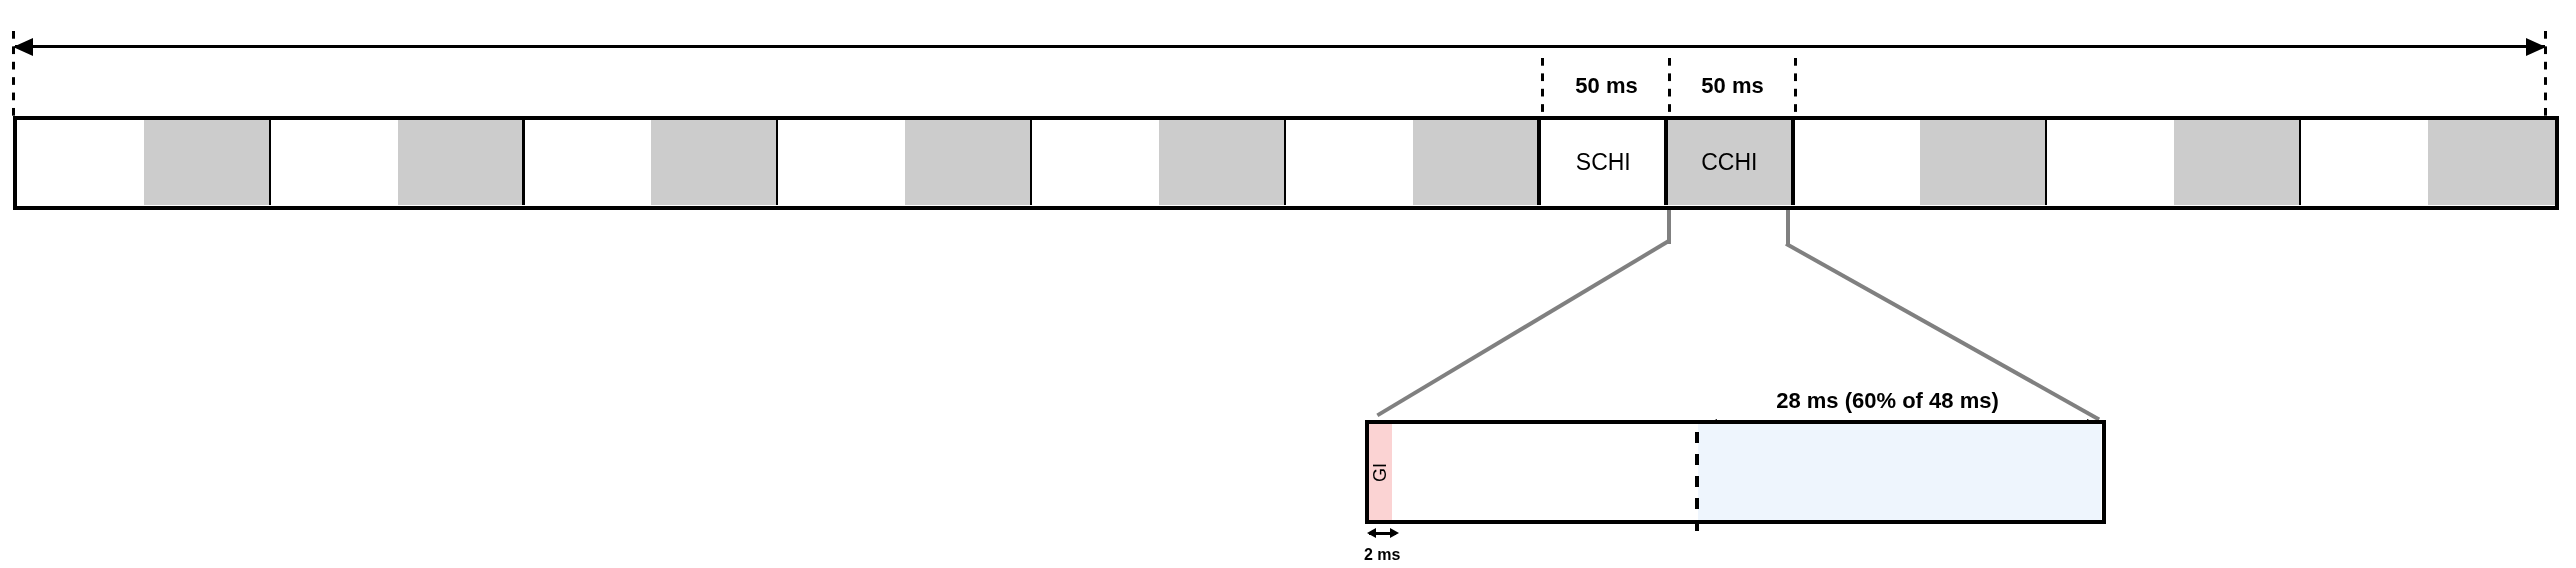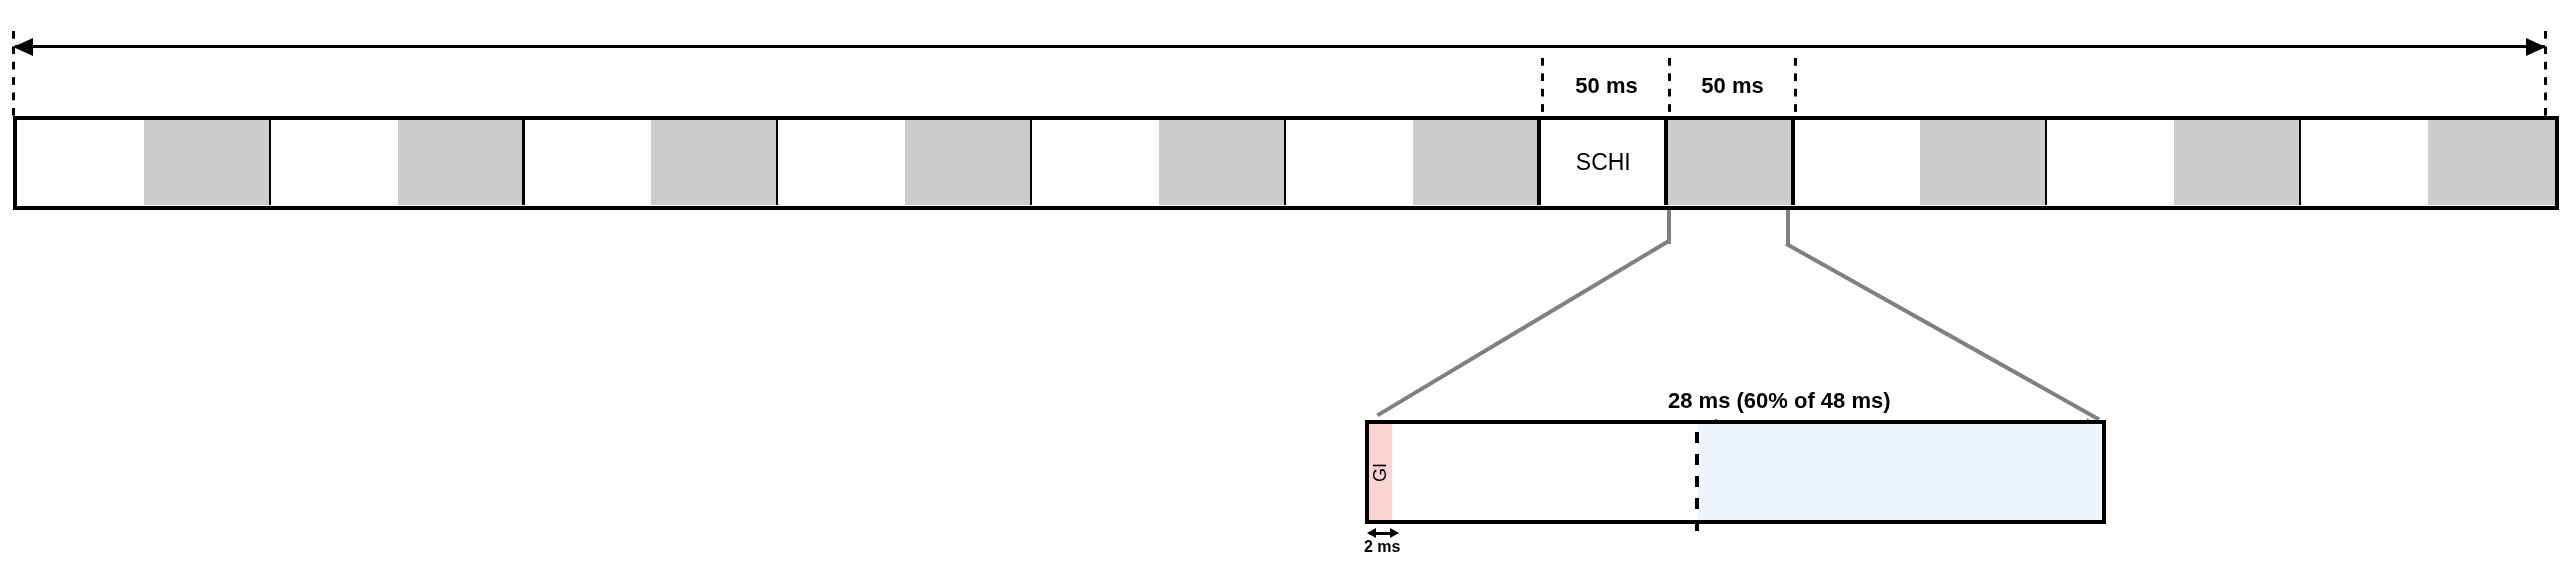--- a/index.html
+++ b/index.html
@@ -182,29 +182,30 @@
   .dim-line {
     position: absolute;
     height: 2.6px;
     background: #000000;
   }
   .dim-label {
     position: absolute;
     font-size: 22px;
     font-weight: bold;
     color: #000000;
-    text-align: left;
+    text-align: center;
     white-space: nowrap;
   }
   .small-dim-label {
     position: absolute;
     font-size: 16px;
     font-weight: bold;
     color: #000000;
     white-space: nowrap;
+    margin-top: 8px;
   }
   .tiny-arrow-head {
     position: absolute;
     width: 0;
     height: 0;
     border-top: 5.1px solid transparent;
     border-bottom: 5.1px solid transparent;
   }
   .tiny-arrow-head.left  { border-right: 9.4px solid #000000; }
   .tiny-arrow-head.right { border-left: 9.4px solid #000000; }
@@ -254,20 +255,21 @@
       <div class="divider" style="left: 1013px;"></div>
       <div class="cell white" style="left: 1015px; width: 127px;"></div>
       <div class="cell gray" style="left: 1142px; width: 127px;"></div>
       <div class="divider" style="left: 1267px;"></div>
       <div class="cell white" style="left: 1269px; width: 127px;"></div>
       <div class="cell gray" style="left: 1396px; width: 127px;"></div>
       <div class="divider" style="left: 1520px;"></div>
       <div class="cell white" style="left: 1523px; width: 127px;"></div>
       <div class="cell-label" style="left: 1523px; width: 127px;">SCHI</div>
       <div class="cell gray" style="left: 1649px; width: 127px;"></div>
+      <div class="cell-label" style="left: 1649px; width: 127px;">CCHI</div>
       <div class="divider" style="left: 1774px;"></div>
       <div class="cell white" style="left: 1776px; width: 127px;"></div>
       <div class="cell gray" style="left: 1903px; width: 127px;"></div>
       <div class="divider" style="left: 2028px;"></div>
       <div class="cell white" style="left: 2030px; width: 127px;"></div>
       <div class="cell gray" style="left: 2157px; width: 127px;"></div>
       <div class="divider" style="left: 2282px;"></div>
       <div class="cell white" style="left: 2284px; width: 127px;"></div>
       <div class="cell gray" style="left: 2411px; width: 127px;"></div>
       <div class="divider" style="left: 1520px;"></div>

